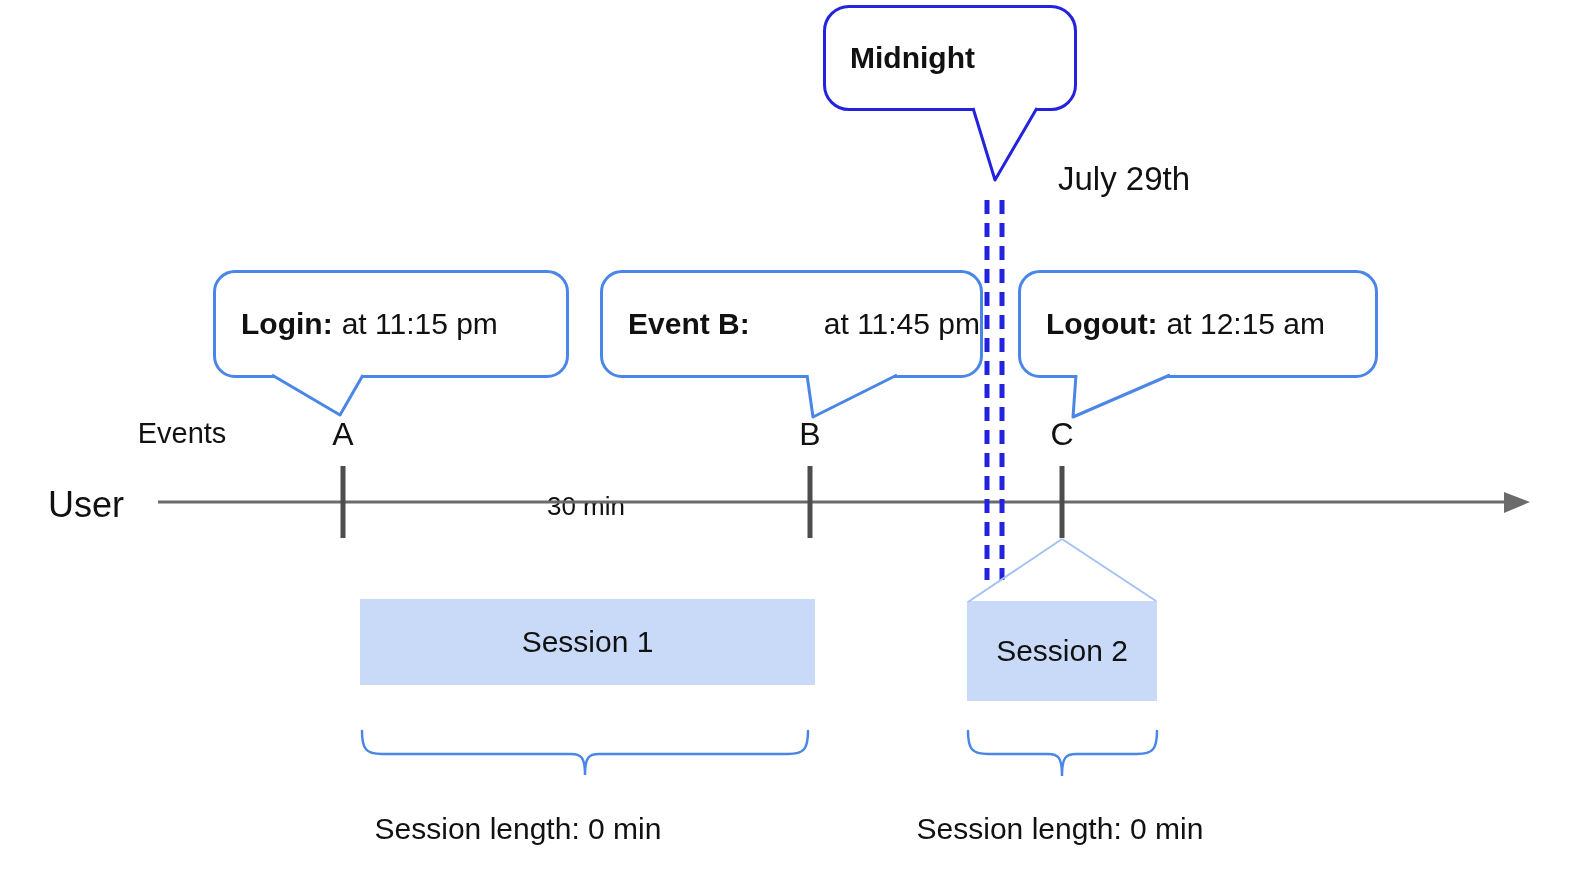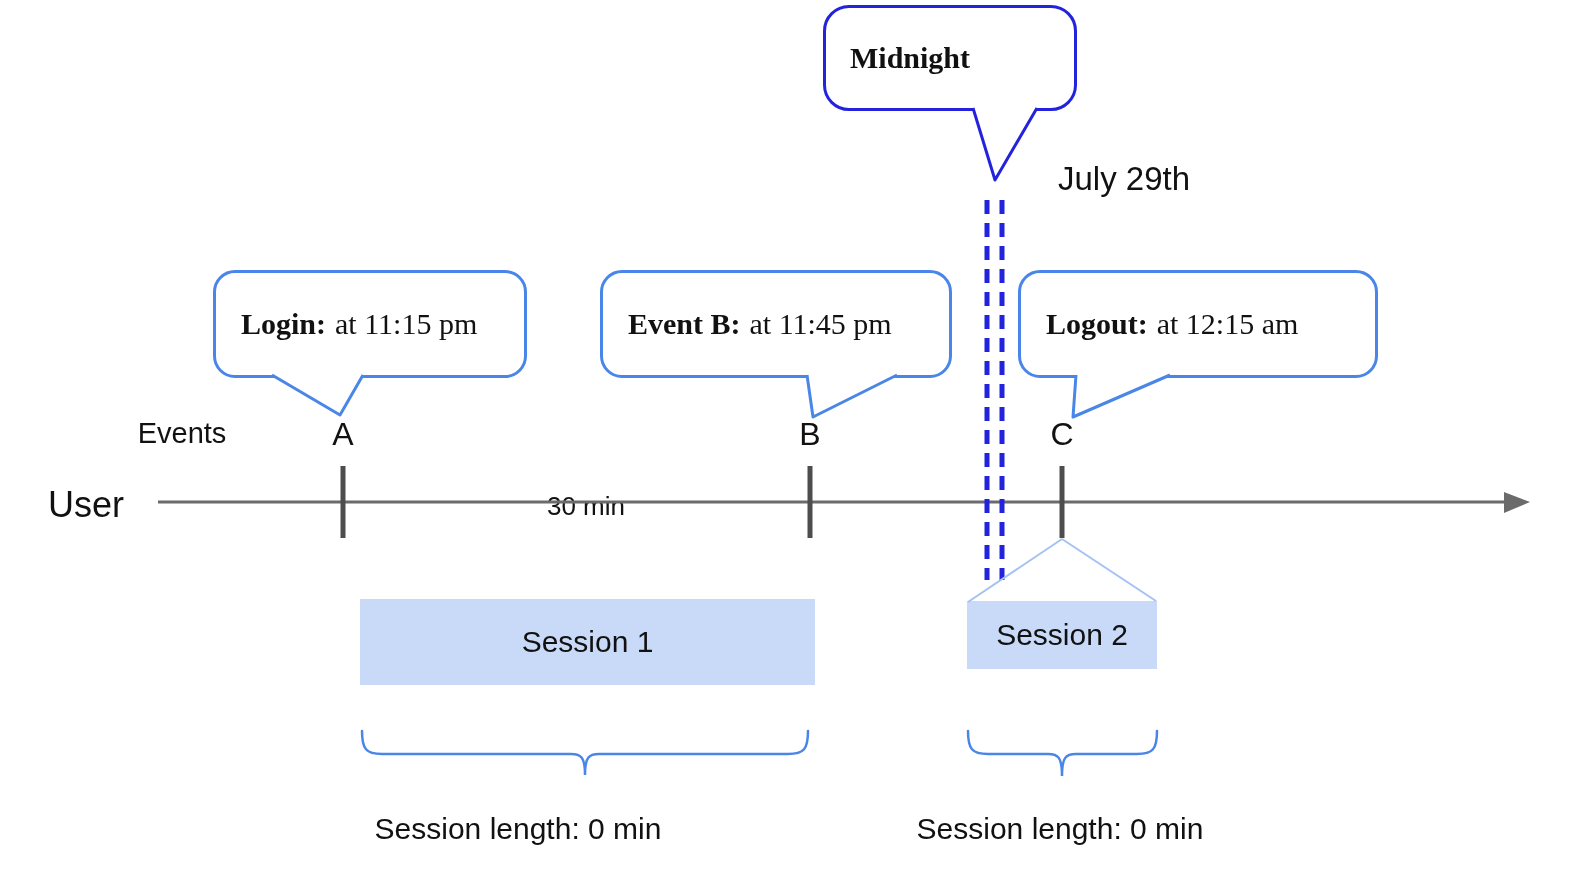--- a/index.html
+++ b/index.html
@@ -18,21 +18,20 @@
   .bubble{
     position:absolute;
     box-sizing:border-box;
     background:#ffffff;
     border:3px solid #4a86e8;
     border-radius:22px;
     display:flex;
     align-items:center;
     padding-left:25px;
     font-size:30px;
-    font-family:Liberation Serif, serif;
   }
   .bubble .t{font-weight:bold;}
   .bubble .d{margin-left:9px;}
 
   .midnight{
     border:3px solid #2323dd;
     border-radius:26px;
     font-weight:bold;
     padding-left:24px;
   }
@@ -52,45 +51,45 @@
 <body>
 
 <div class="canvas">
 
   <div class="abs lbl center" style="left:1024px;top:160px;width:200px;font-size:33px;">July 29th</div>
 
   <div class="bubble midnight" style="left:823px;top:5px;width:254px;height:106px;font-size:30px;">
     <span>Midnight</span>
   </div>
 
-  <div class="bubble" style="left:213px;top:270px;width:314px;height:108px;">
+  <div class="bubble" style="left:213px;top:270px;width:356px;height:108px;">
     <span class="t">Login:</span>
     <span class="d">at 11:15 pm</span>
   </div>
-  <div class="bubble" style="left:600px;top:270px;width:352px;height:108px;">
+  <div class="bubble" style="left:600px;top:270px;width:383px;height:108px;justify-content:space-between;">
     <span class="t">Event B:</span>
     <span class="d">at 11:45 pm</span>
   </div>
   <div class="bubble" style="left:1018px;top:270px;width:360px;height:108px;text-align:right;">
     <span class="t">Logout:</span>
     <span class="d">at 12:15 am</span>
   </div>
 
   <div class="abs lbl center" style="left:128px;top:417px;width:108px;font-size:29px;">Events</div>
   <div class="abs lbl" style="left:48px;top:484px;font-size:36px;">User</div>
   <div class="abs lbl center" style="left:526px;top:446px;width:120px;font-size:26px;margin-top:45px;">30 min</div>
 
   <div class="abs lbl center" style="left:313px;top:416px;width:60px;font-size:32px;">A</div>
   <div class="abs lbl center" style="left:780px;top:416px;width:60px;font-size:32px;">B</div>
   <div class="abs lbl center" style="left:1032px;top:416px;width:60px;font-size:32px;">C</div>
 
   <div class="session" style="left:360px;top:599px;width:455px;height:86px;">
     <span>Session 1</span>
   </div>
-  <div class="session" style="left:967px;top:601px;width:190px;height:68px;">
+  <div class="session" style="left:967px;top:601px;width:190px;height:100px;">
     <span>Session 2</span>
   </div>
 
   <div class="abs lbl center" style="left:358px;top:812px;width:320px;font-size:30px;">Session length: 0 min</div>
   <div class="abs lbl center" style="left:900px;top:812px;width:320px;font-size:30px;">Session length: 0 min</div>
 
   <svg class="overlay" width="1596" height="870" viewBox="0 0 1596 870">
 
     <line x1="158" y1="502" x2="1506" y2="502" stroke="#6b6b6b" stroke-width="3"></line>
     <polygon points="1504,492 1530,502 1504,513" fill="#6b6b6b"></polygon>

